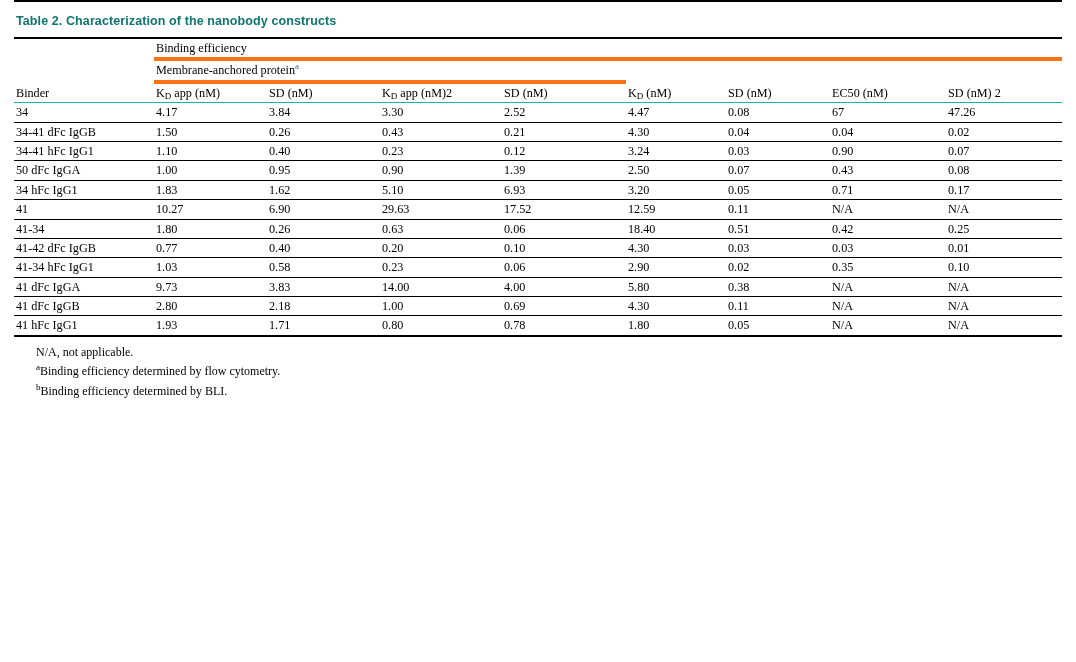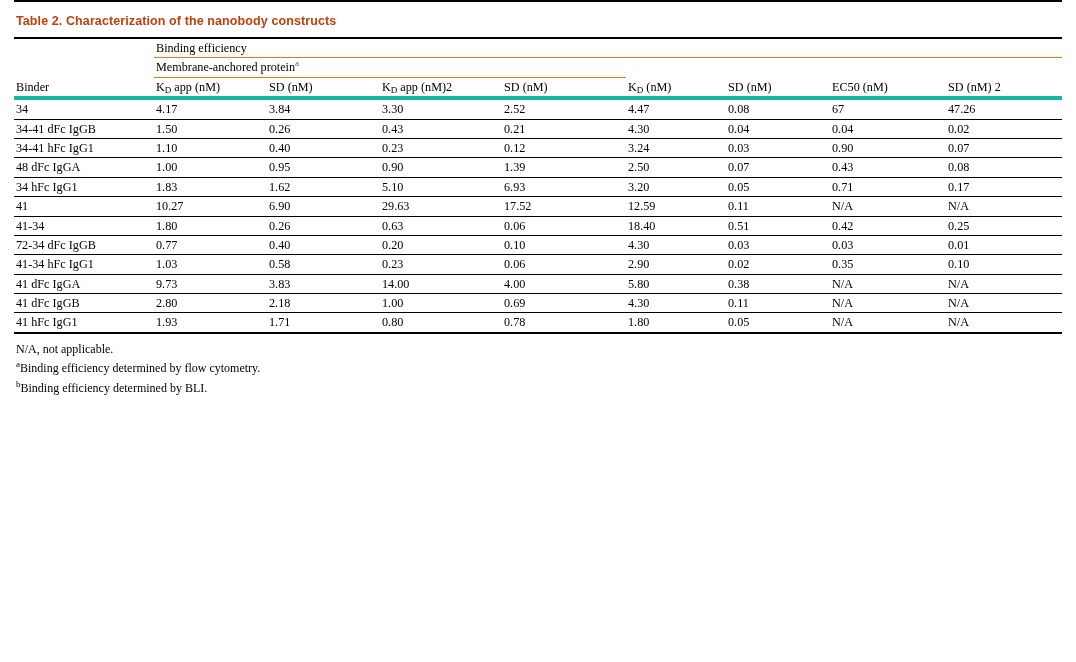--- a/index.html
+++ b/index.html
@@ -18,21 +18,21 @@
     position: relative;
     width: 1076px;
     height: 662px;
     box-sizing: border-box;
     padding: 0 14px;
   }
   .caption {
     font-family: "Liberation Sans", sans-serif;
     font-weight: bold;
     font-size: 12.5px;
-    color: #c2410c;
+    color: #0f766e;
     padding: 12px 2px 9px 2px;
     letter-spacing: .1px;
   }
   .rule-top {
     border-top: 2px solid #000;
     height: 0;
     margin: 0 0 0 0;
   }
   table.tbl {
     border-collapse: collapse;
@@ -57,43 +57,44 @@
   col.c5 { width: 100px; }
   col.c6 { width: 104px; }
   col.c7 { width: 116px; }
   col.c8 { width: 116px; }
 
   .grp-row td {
     padding-top: 4px;
     padding-bottom: 3px;
   }
   .u-line {
-    border-bottom: 1px solid #f97316;
+    border-bottom: 4px solid #f97316;
   }
   .hdr-last td {
     padding-top: 4px;
     padding-bottom: 4px;
-    border-bottom: 4px solid #14b8a6;
+    border-bottom: 1px solid #14b8a6;
   }
   .data-row td {
     border-bottom: 1px solid #000;
     padding-top: 5px;
     padding-bottom: 4px;
     font-size: 12.2px;
   }
   .sep-strong td {
     border-bottom: 2px solid #000 !important;
   }
   sub { font-size: 9px; vertical-align: baseline; position: relative; top: 2px; }
   sup { font-size: 9px; vertical-align: baseline; position: relative; top: -5px; }
   sup.fn { color: #2f6fa8; }
   .footnotes {
     padding: 6px 2px 0 2px;
     font-size: 12px;
     line-height: 1.45;
+    margin-left: 20px;
   }
   .footnotes div { padding: 1px 0; }
 </style>
 </head>
 <body>
 
 <div class="page">
 
   <div class="rule-top"></div>
 
@@ -163,21 +164,21 @@
         <td>1.10</td>
         <td>0.40</td>
         <td>0.23</td>
         <td>0.12</td>
         <td>3.24</td>
         <td>0.03</td>
         <td>0.90</td>
         <td>0.07</td>
       </tr>
       <tr class="data-row">
-        <td>48 dFc IgGA</td>
+        <td>50 dFc IgGA</td>
         <td>1.00</td>
         <td>0.95</td>
         <td>0.90</td>
         <td>1.39</td>
         <td>2.50</td>
         <td>0.07</td>
         <td>0.43</td>
         <td>0.08</td>
       </tr>
       <tr class="data-row">
@@ -207,21 +208,21 @@
         <td>1.80</td>
         <td>0.26</td>
         <td>0.63</td>
         <td>0.06</td>
         <td>18.40</td>
         <td>0.51</td>
         <td>0.42</td>
         <td>0.25</td>
       </tr>
       <tr class="data-row">
-        <td>72-34 dFc IgGB</td>
+        <td>41-42 dFc IgGB</td>
         <td>0.77</td>
         <td>0.40</td>
         <td>0.20</td>
         <td>0.10</td>
         <td>4.30</td>
         <td>0.03</td>
         <td>0.03</td>
         <td>0.01</td>
       </tr>
       <tr class="data-row">

